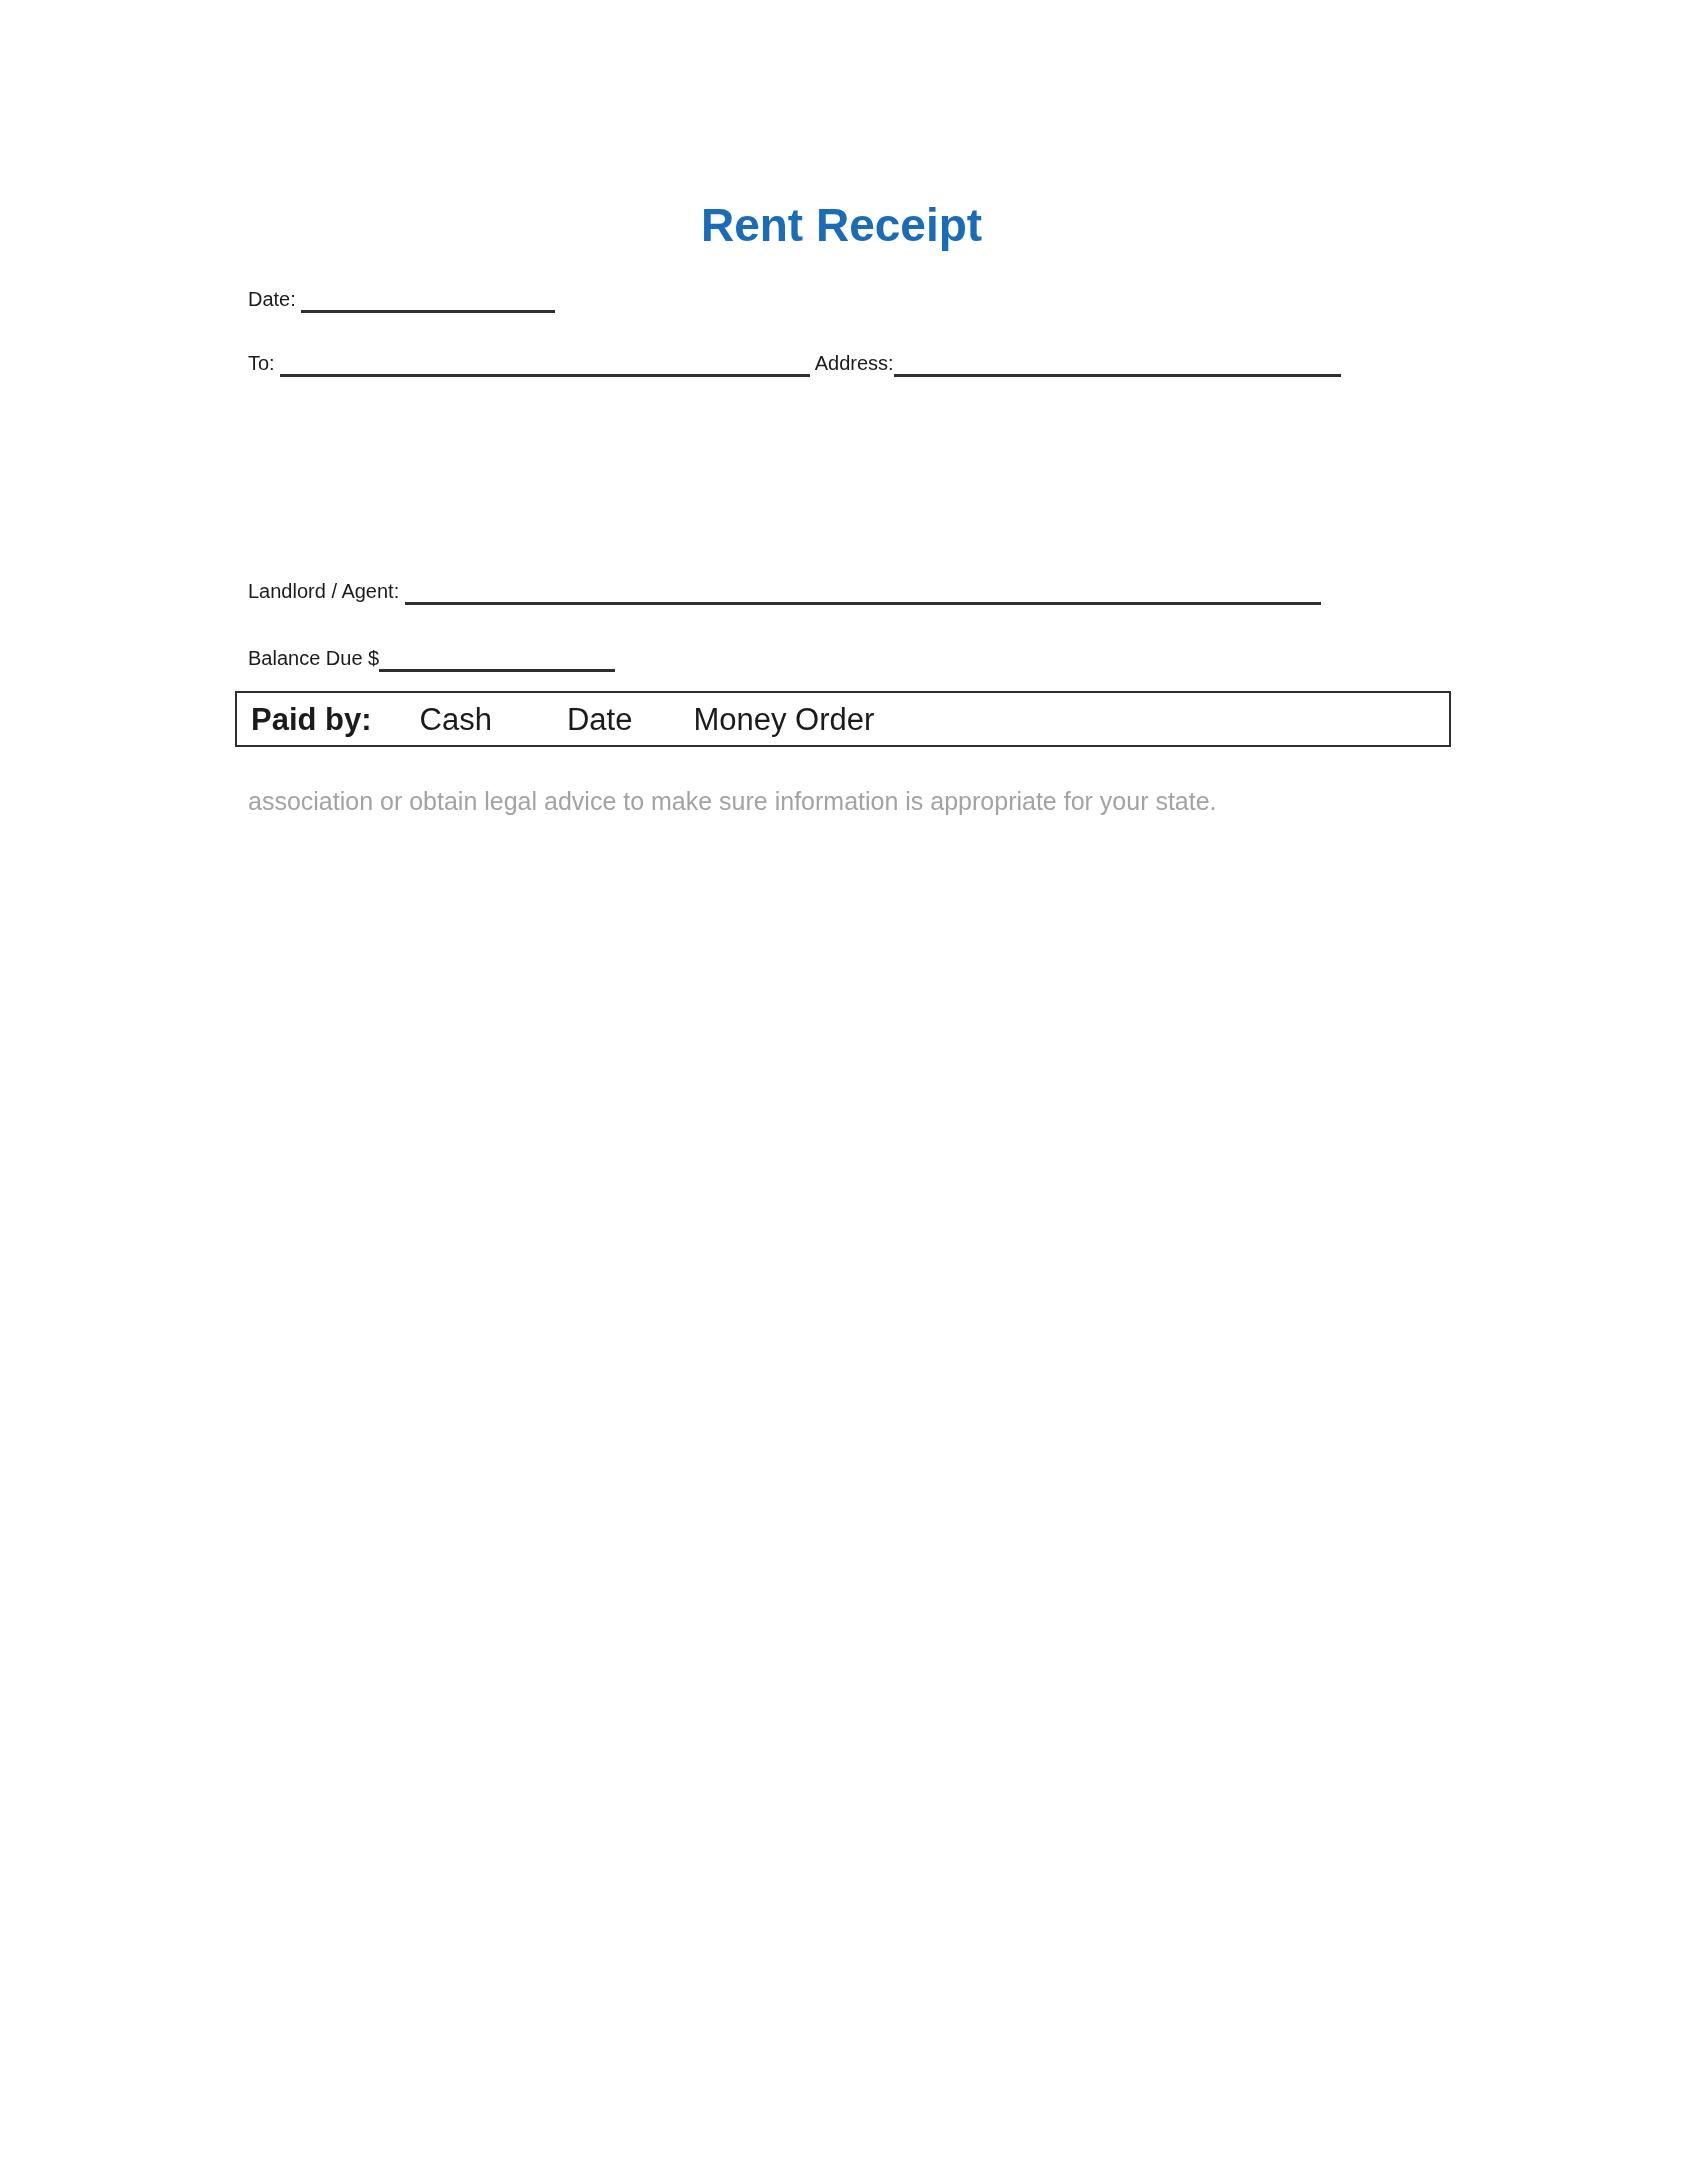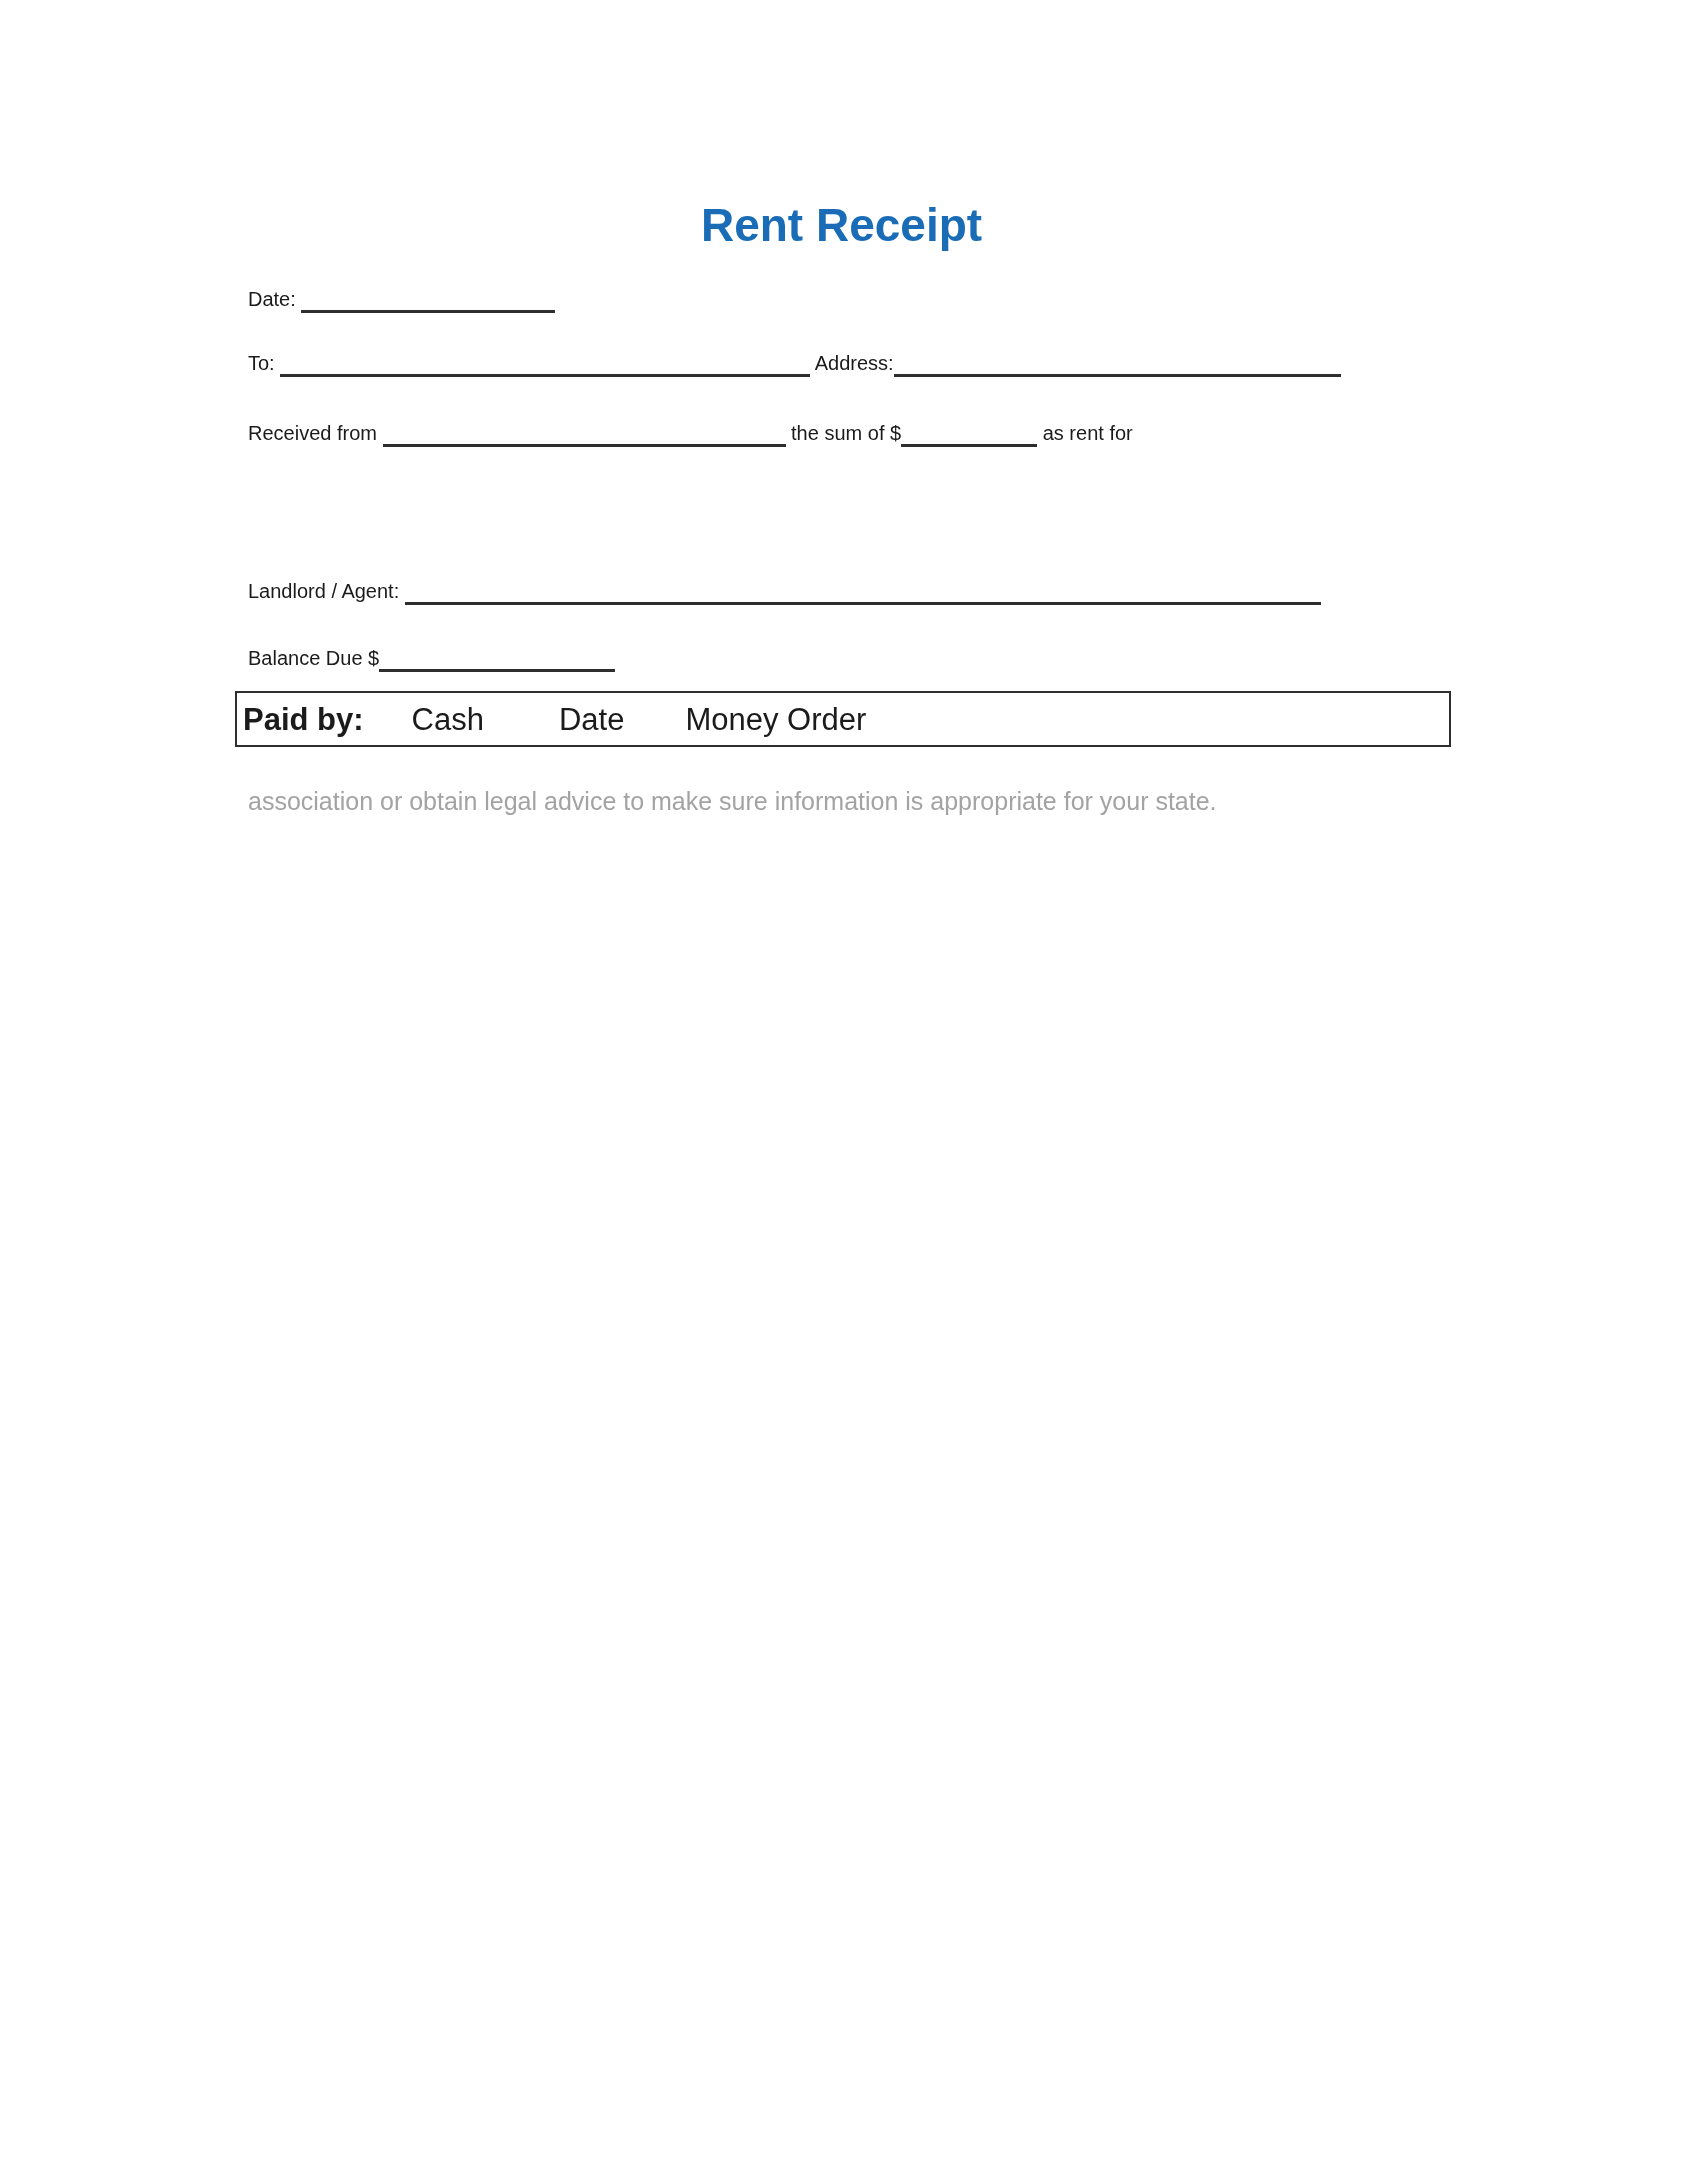--- a/index.html
+++ b/index.html
@@ -53,21 +53,21 @@
   .paidby-box {
     position: absolute;
     left: 235px;
     top: 691px;
     width: 1216px;
     height: 56px;
     box-sizing: border-box;
     border: 2px solid #2e2e2e;
     display: flex;
     align-items: center;
-    padding-left: 6px;
+    padding-left: 14px;
     font-size: 31px;
     line-height: 31px;
     white-space: nowrap;
   }
   .paidby-label { font-weight: bold; }
   .opt-cash  { margin-left: 48px; }
   .opt-check { margin-left: 75px; }
   .opt-money { margin-left: 61px; }
   .disclaimer {
     position: absolute;
@@ -89,26 +89,20 @@
     <span>Date:</span>
     <span class="blank b-date"></span>
   </div>
 
   <div class="row r-to">
     <span>To:</span>
     <span class="blank b-to"></span>
     <span>Address:</span><span class="blank b-address"></span>
   </div>
 
-  <div class="row r-received">
-    <span>Received from</span>
-    <span class="blank b-received"></span>
-    <span>the sum of $</span><span class="blank b-sum"></span>
-    <span>as rent for</span>
-  </div>
 
 
   <div class="row r-landlord">
     <span>Landlord / Agent:</span>
     <span class="blank b-landlord"></span>
   </div>
 
   <div class="row r-balance">
     <span>Balance Due $</span><span class="blank b-balance"></span>
   </div>

